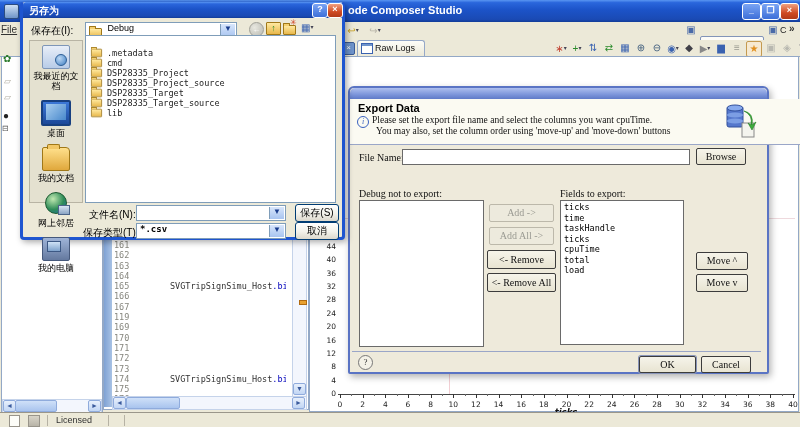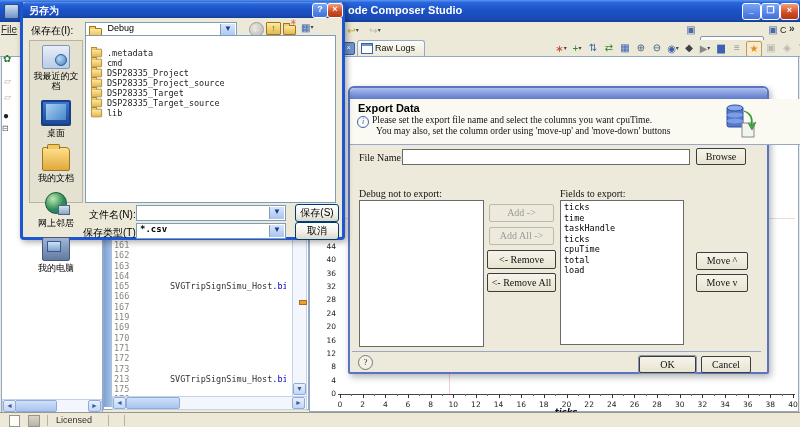--- a/index.html
+++ b/index.html
@@ -137,21 +137,21 @@
       <div class="eline"><span class="num">164</span></div>
       <div class="eline"><span class="num">165</span><span style="padding-left: 28px;"><span class="c1">SVGTripSignSimu_Host</span><span class="c2">.bit.</span></span></div>
       <div class="eline"><span class="num">166</span></div>
       <div class="eline"><span class="num">167</span></div>
       <div class="eline"><span class="num">119</span></div>
       <div class="eline"><span class="num">169</span></div>
       <div class="eline"><span class="num">170</span></div>
       <div class="eline"><span class="num">171</span></div>
       <div class="eline"><span class="num">172</span></div>
       <div class="eline"><span class="num">173</span></div>
-      <div class="eline"><span class="num">213</span><span style="padding-left: 28px;"><span class="c1">SVGTripSignSimu_Host</span><span class="c2">.bit.</span></span></div>
+      <div class="eline"><span class="num">174</span><span style="padding-left: 28px;"><span class="c1">SVGTripSignSimu_Host</span><span class="c2">.bit.</span></span></div>
       <div class="eline"><span class="num">175</span></div>
       <div class="eline"><span class="num">176</span></div>
     </div>
 
   <div class="abs sbar" style="left:292px;top:57px;width:13px;height:338px;"></div>
   <div class="abs sarr" style="left:293px;top:383px;width:11px;height:10px;">▼</div>
   <div class="abs" style="left:299px;top:300px;width:6px;height:3px;background:#e8a030;border:1px solid #b06a10;"></div>
 
   <div class="abs" style="left:112px;top:396px;width:193px;height:12px;">
     <div class="abs sbar" style="left:0;top:0;width:193px;height:12px;"></div>

